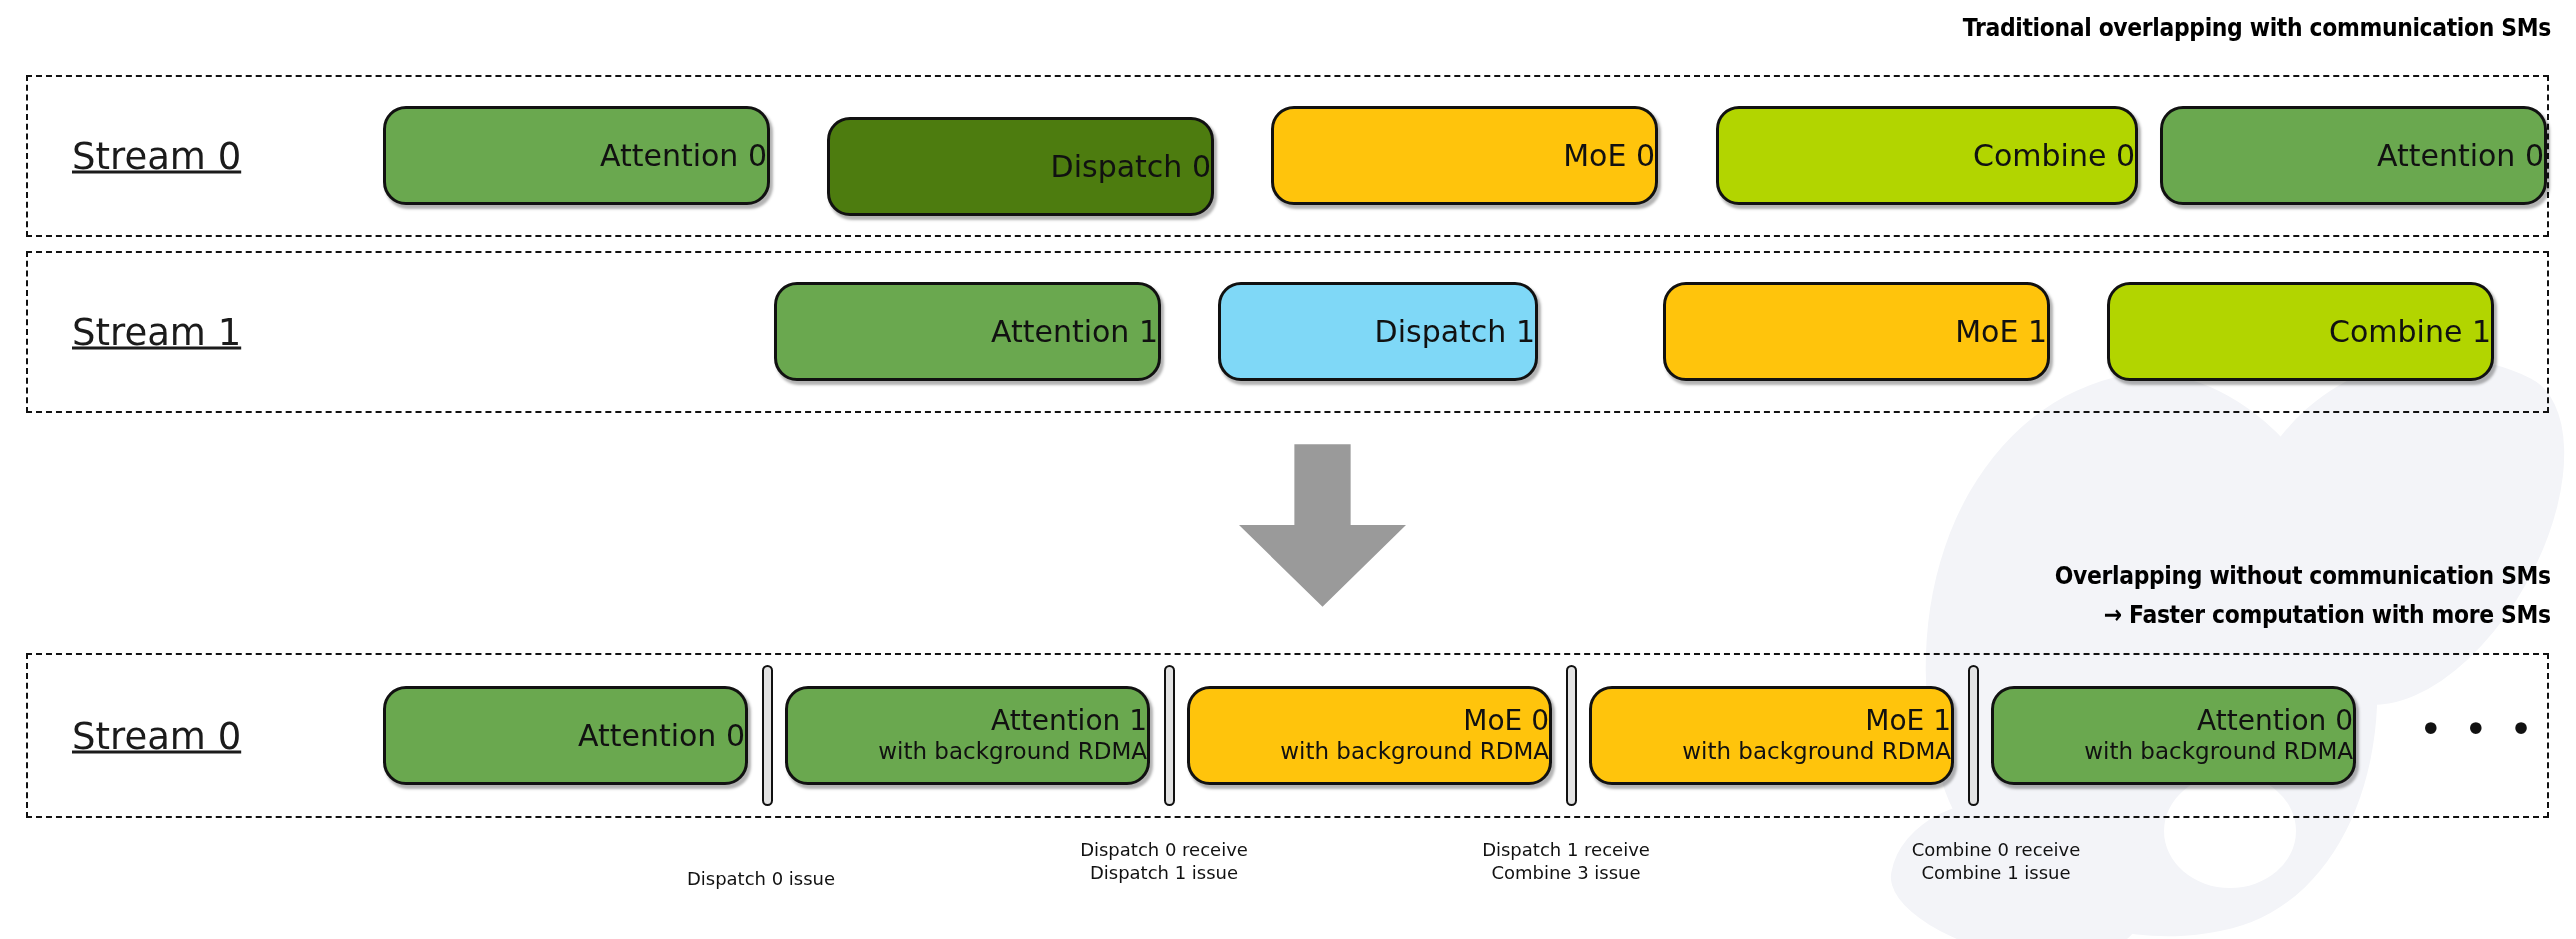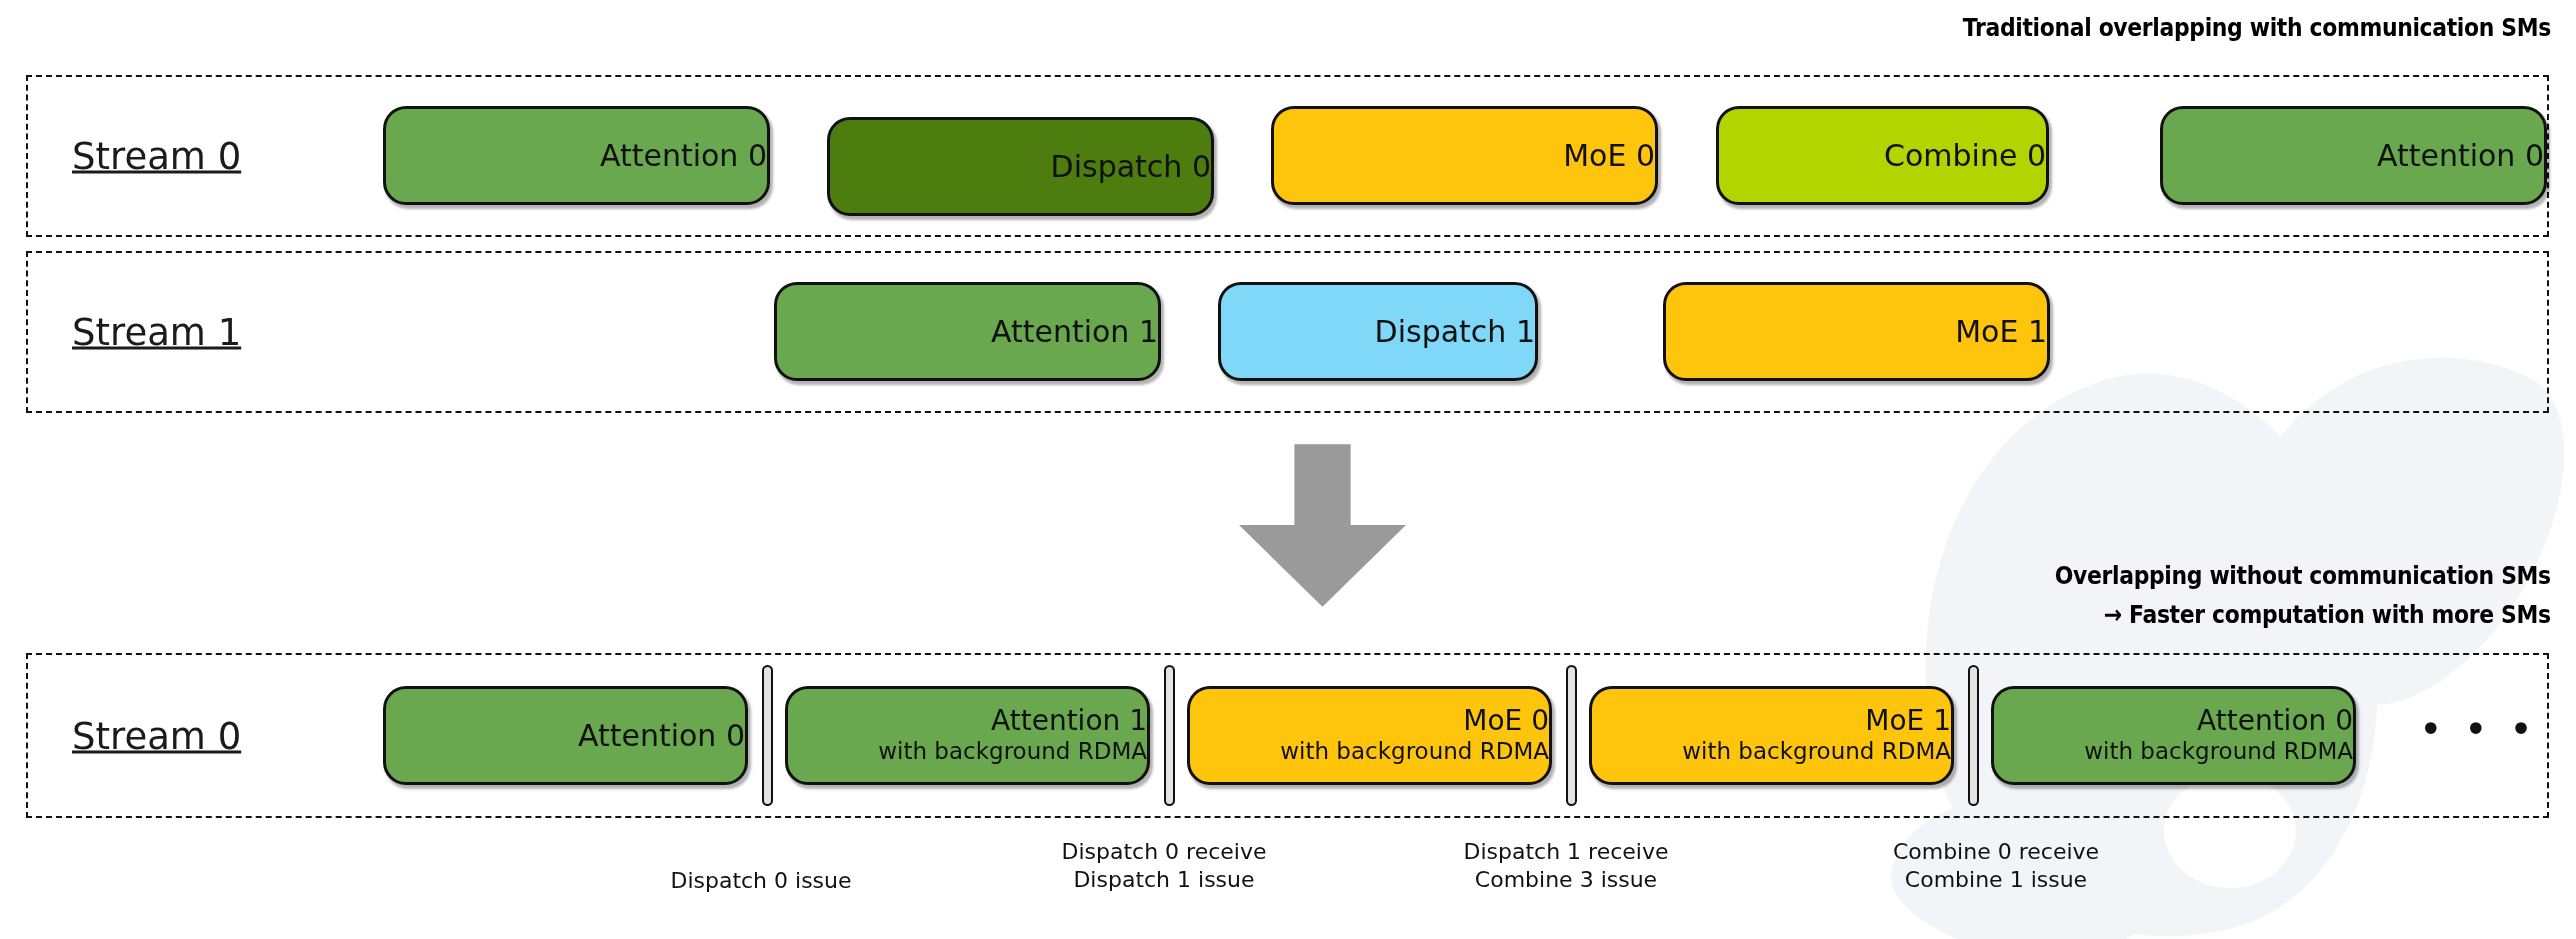--- a/index.html
+++ b/index.html
@@ -167,21 +167,21 @@
     letter-spacing: 4.4px;
     color: #111111;
     z-index: 3;
   }
 
   
   .caption {
     position: absolute;
     z-index: 3;
     font-family: "DejaVu Sans", sans-serif;
-    font-size: 22px;
+    font-size: 18px;
     color: #111111;
     line-height: 1.28;
     text-align: center;
     white-space: nowrap;
     transform: translateX(-50%);
   }
   .caption .cl { display: block; }
 </style>
 </head>
 <body>
@@ -234,34 +234,37 @@
 
 <div class="op-box" style="left: 383px; width: 387px; top: 106px; height: 99px; background: rgb(106, 168, 79); border-color: rgb(17, 17, 17);">
       <div class="op-title">Attention 0</div>
     </div>
     <div class="op-box" style="left: 827px; width: 387px; top: 117px; height: 99px; background: #4d7c0f; border-color: rgb(17, 17, 17);">
       <div class="op-title">Dispatch 0</div>
     </div>
     <div class="op-box" style="left: 1271px; width: 387px; top: 106px; height: 99px; background: rgb(255, 196, 12); border-color: rgb(17, 17, 17);">
       <div class="op-title">MoE 0</div>
     </div>
-    <div class="op-box" style="left: 1716px; width: 333px; top: 106px; height: 99px; background: rgb(178, 213, 0); border-color: rgb(17, 17, 17);">
+    <div class="op-box" style="left: 1716px; width: 422px; top: 106px; height: 99px; background: rgb(178, 213, 0); border-color: rgb(17, 17, 17);">
       <div class="op-title">Combine 0</div>
     </div>
     <div class="op-box" style="left: 2160px; width: 387px; top: 106px; height: 99px; background: rgb(106, 168, 79); border-color: rgb(17, 17, 17);">
       <div class="op-title">Attention 0</div>
     </div>
     <div class="op-box" style="left: 774px; width: 387px; top: 282px; height: 99px; background: rgb(106, 168, 79); border-color: rgb(17, 17, 17);">
       <div class="op-title">Attention 1</div>
     </div>
     <div class="op-box" style="left: 1218px; width: 320px; top: 282px; height: 99px; background: rgb(127, 216, 247); border-color: rgb(17, 17, 17);">
       <div class="op-title">Dispatch 1</div>
     </div>
     <div class="op-box" style="left: 1663px; width: 387px; top: 282px; height: 99px; background: rgb(255, 196, 12); border-color: rgb(17, 17, 17);">
       <div class="op-title">MoE 1</div>
+    </div>
+    <div class="op-box" style="left: 2107px; width: 387px; top: 282px; height: 99px; background: rgb(178, 213, 0); border-color: rgb(17, 17, 17);">
+      <div class="op-title">Combine 1</div>
     </div>
     <div class="op-box" style="left: 383px; width: 365px; top: 686px; height: 99px; background: rgb(106, 168, 79); border-color: rgb(17, 17, 17);">
       <div class="op-title">Attention 0</div>
     </div>
     <div class="op-box has-sub" style="left: 785px; width: 365px; top: 686px; height: 99px; background: rgb(106, 168, 79); border-color: rgb(17, 17, 17);">
       <div class="op-title">Attention 1</div>
       <div class="op-sub">with background RDMA</div>
     </div>
     <div class="op-box has-sub" style="left: 1187px; width: 365px; top: 686px; height: 99px; background: rgb(255, 196, 12); border-color: rgb(17, 17, 17);">
       <div class="op-title">MoE 0</div>

